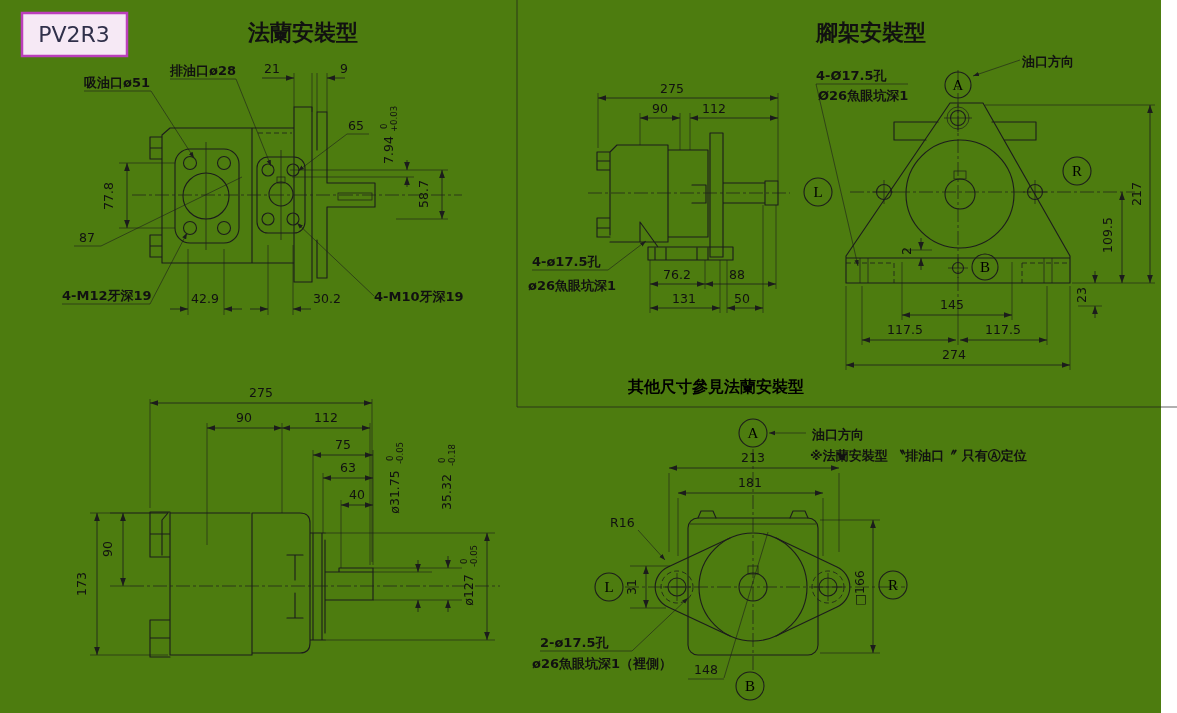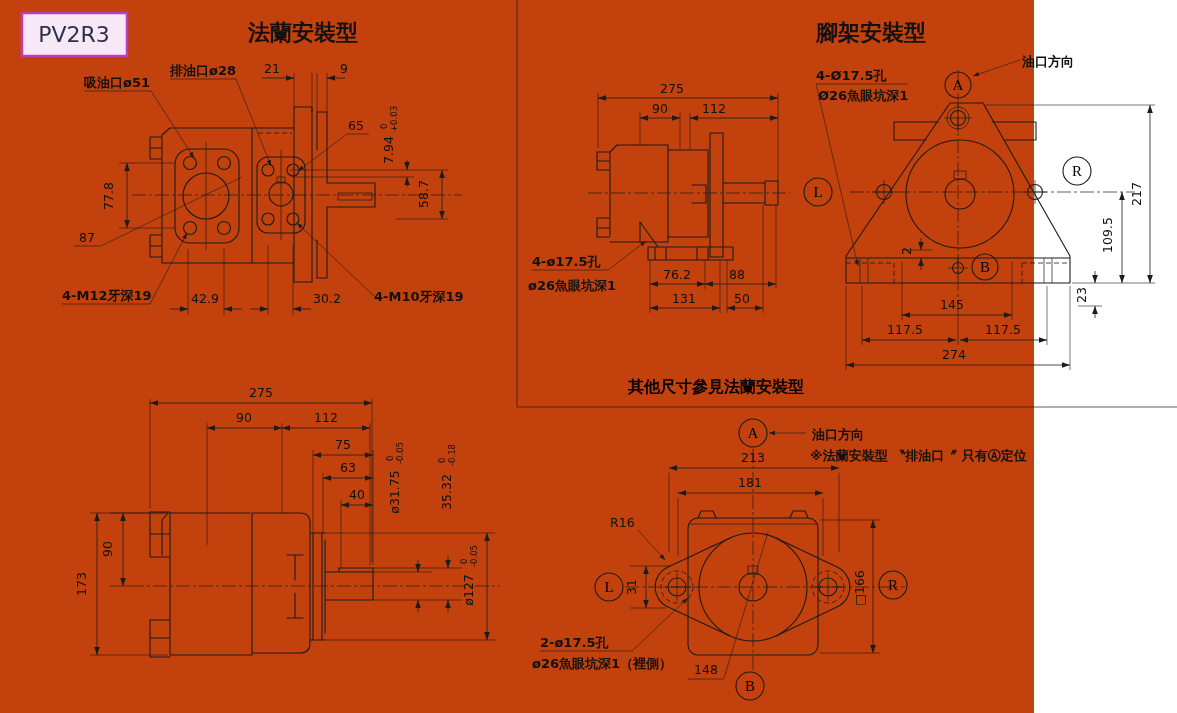--- a/index.html
+++ b/index.html
@@ -1,16 +1,16 @@
 <!DOCTYPE html>
 <html><head>
 <meta charset="utf-8">
 <style>
   html,body{margin:0;padding:0;background:#fff}
-  .page{position:relative;width:1034px;height:713px;background:#c2410c;font-family:"DejaVu Sans",sans-serif}
+  .page{position:relative;width:1161px;height:713px;background:#4d7c0f;font-family:"DejaVu Sans",sans-serif}
   svg{display:block}
   .ln{fill:none;stroke:#1c1c1c;stroke-width:1.1;stroke-linejoin:round;stroke-linecap:round}
   .tn{fill:none;stroke:#1c1c1c;stroke-width:.7}
   .dm{fill:none;stroke:#1c1c1c;stroke-width:.8}
   .ex{fill:none;stroke:#1c1c1c;stroke-width:.6}
   .cl{fill:none;stroke:#1c1c1c;stroke-width:.7;stroke-dasharray:14 3 3 3}
   .hd{fill:none;stroke:#1c1c1c;stroke-width:.8;stroke-dasharray:5 3}
   text.d{font:12.5px "DejaVu Sans",sans-serif;fill:#111}
   text.k{font:600 13px "DejaVu Sans",sans-serif;fill:#111}
   text.sm{font-size:8.5px}

